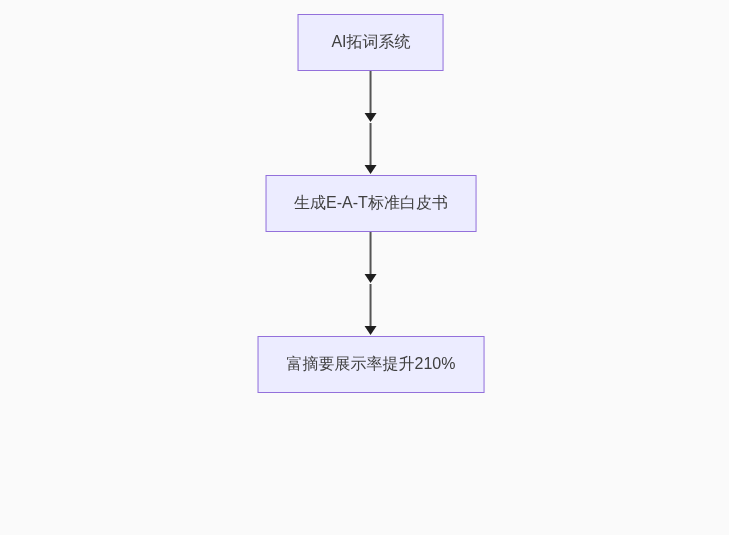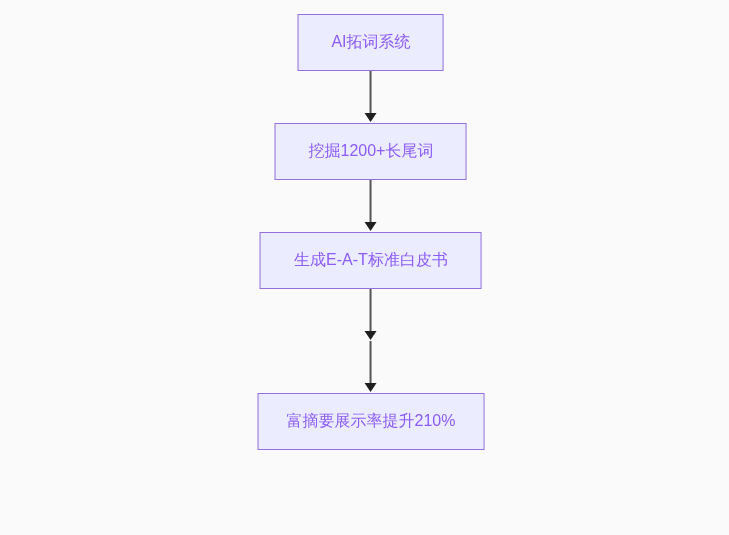--- a/index.html
+++ b/index.html
@@ -24,21 +24,21 @@
     flex-direction: column;
     align-items: center;
   }
   .node {
     height: 57px;
     display: flex;
     align-items: center;
     justify-content: center;
     background: #ECECFF;
     border: 1px solid #9370DB;
-    color: #8b5cf6;
+    color: #404040;
     font-size: 16px;
     white-space: nowrap;
     padding: 0 28px;
   }
   
   .node:nth-of-type(1) { min-width: 146px; }
   .node:nth-of-type(3) { min-width: 192px; }
   .node:nth-of-type(5) { min-width: 222px; justify-content: center; }
   .node:nth-of-type(7) { min-width: 213px; }
   .node:nth-of-type(9) { min-width: 235px; }
@@ -76,23 +76,20 @@
 
     <div class="node">
       <span>AI拓词系统</span>
     </div>
 
     <div class="arrow">
       <div class="shaft"></div>
       <div class="head"></div>
     </div>
 
-    <div class="node">
-      <span>挖掘1200+长尾词</span>
-    </div>
 
     <div class="arrow">
       <div class="shaft"></div>
       <div class="head"></div>
     </div>
 
     <div class="node">
       <span>生成E-A-T标准白皮书</span>
     </div>
 

